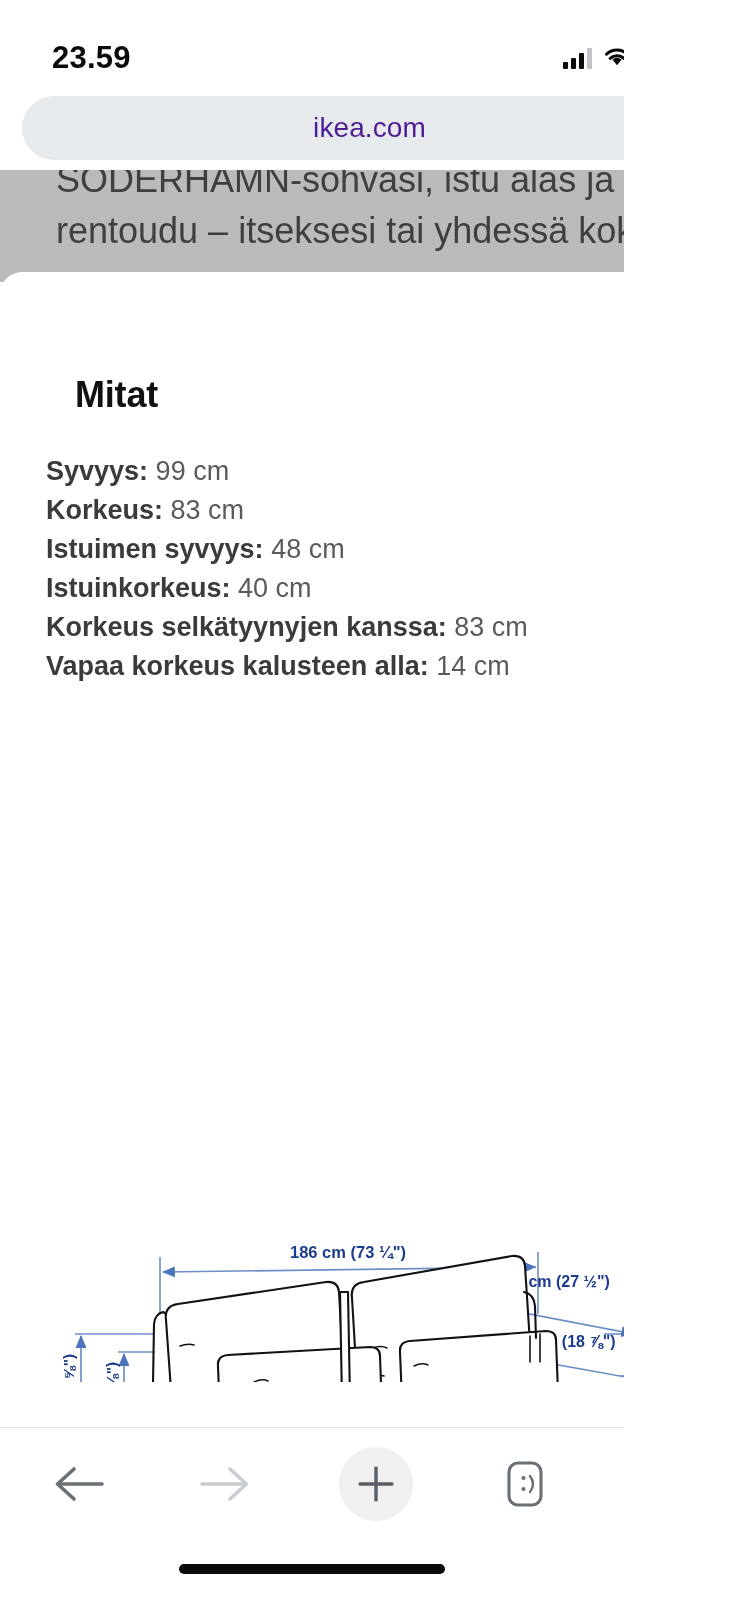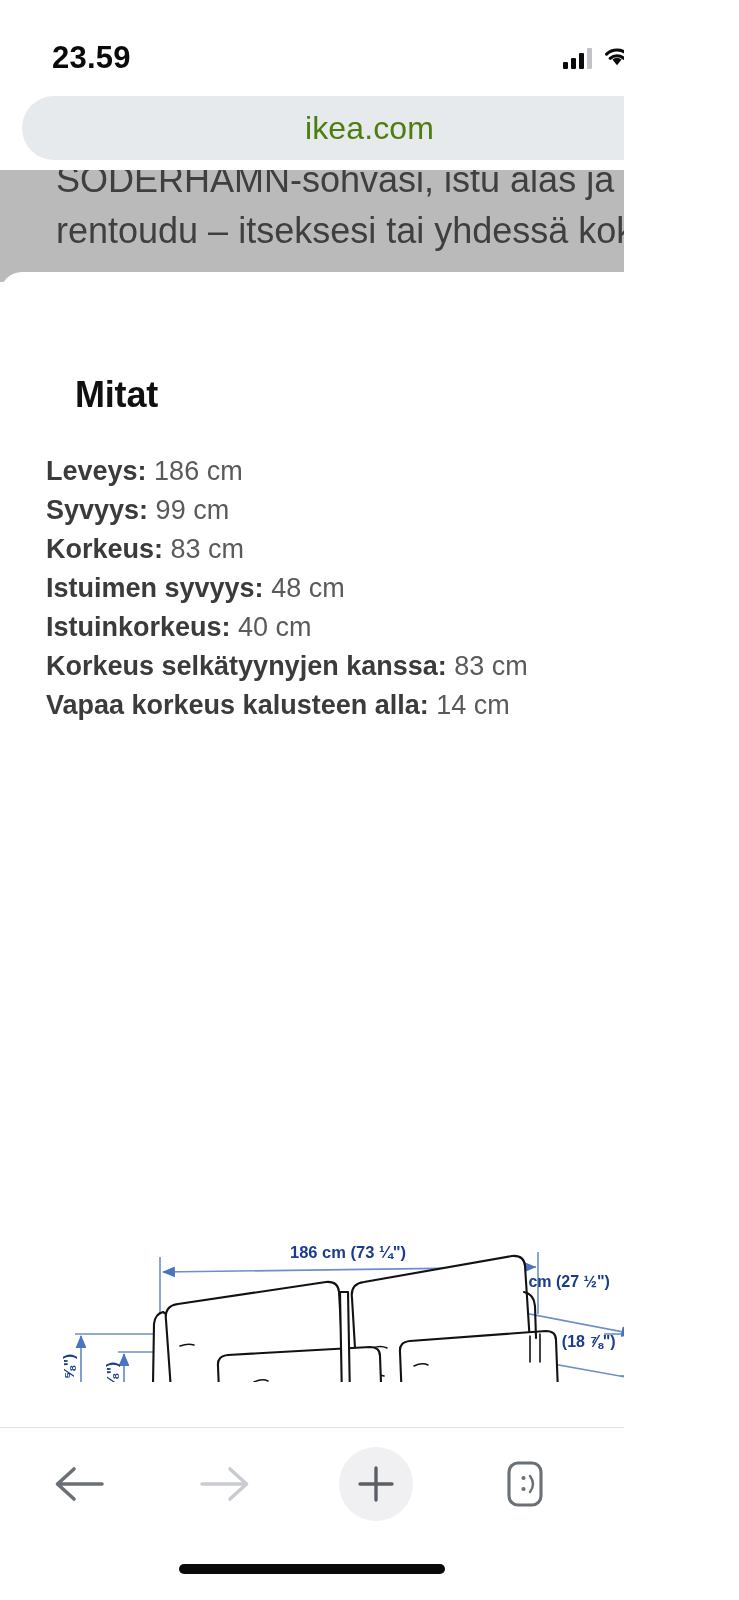--- a/index.html
+++ b/index.html
@@ -67,21 +67,21 @@
     padding: 0 22px;
   }
   #urlbar {
     position: relative;
     width: 100%; height: 64px;
     background: #e6eaec;
     border-radius: 32px;
     display: flex; align-items: center; justify-content: center;
   }
   #urltext {
-    font-size: 32px; color: #4d7c0f; letter-spacing: 0.1px;
+    font-size: 28px; color: #4c1d95; letter-spacing: 0.1px;
   }
   #share-btn {
     position: absolute; right: 26px; top: 50%;
     transform: translateY(-50%);
     width: 34px; height: 38px;
   }
 
   
   #page-behind {
     position: absolute; top: 170px; left: 18px;
@@ -223,21 +223,20 @@
 
     <div id="close-btn">
       <svg viewBox="0 0 34 34" width="34" height="34">
         <path d="M3 3 L31 31 M31 3 L3 31" stroke="#111111" stroke-width="3.4" stroke-linecap="square"></path>
       </svg>
     </div>
 
     <div id="modal-title">Mitat</div>
 
     <div id="spec-list">
-      <div class="spec"><span class="k">Leveys:</span> <span class="v">186 cm</span></div>
       <div class="spec"><span class="k">Syvyys:</span> <span class="v">99 cm</span></div>
       <div class="spec"><span class="k">Korkeus:</span> <span class="v">83 cm</span></div>
       <div class="spec"><span class="k">Istuimen syvyys:</span> <span class="v">48 cm</span></div>
       <div class="spec"><span class="k">Istuinkorkeus:</span> <span class="v">40 cm</span></div>
       <div class="spec"><span class="k">Korkeus selkätyynyjen kanssa:</span> <span class="v">83 cm</span></div>
       <div class="spec"><span class="k">Vapaa korkeus kalusteen alla:</span> <span class="v">14 cm</span></div>
     </div>
 
     <div id="drawing">
       <svg viewBox="0 0 739 420" width="739" height="420">

